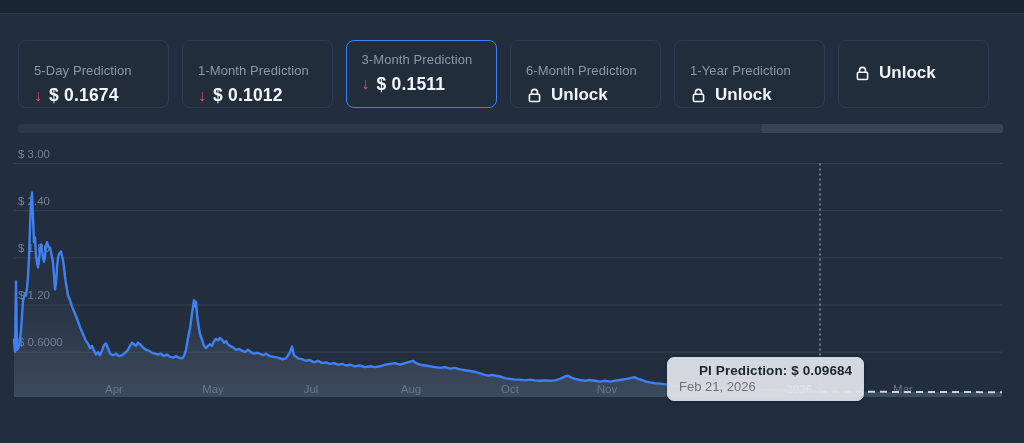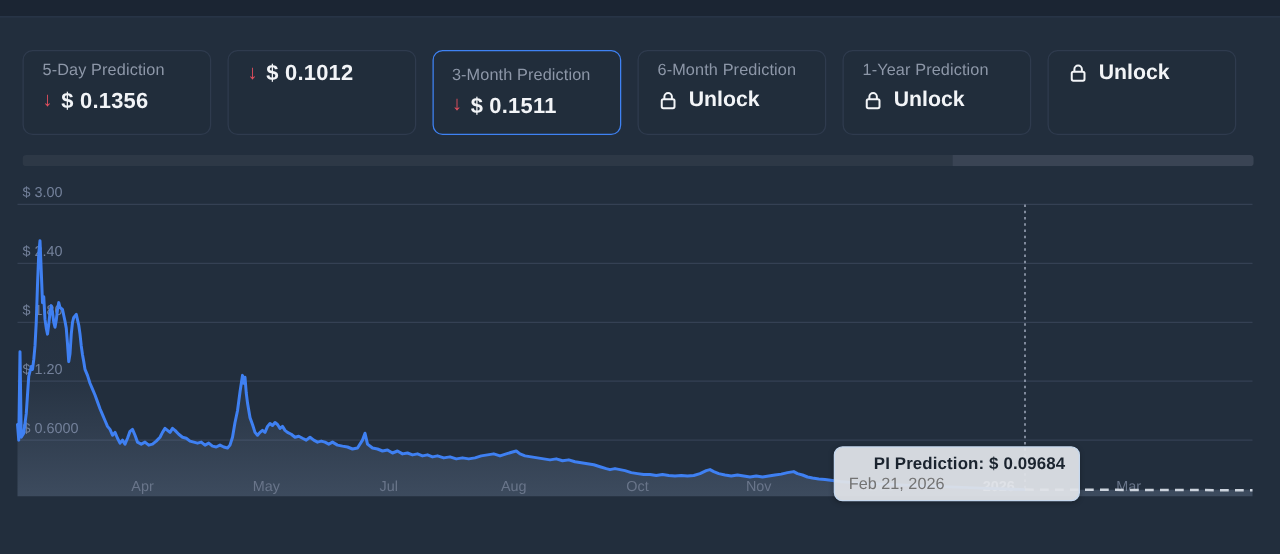--- a/index.html
+++ b/index.html
@@ -12,21 +12,21 @@
   .topbar{
     position:absolute;top:0;left:0;width:1024px;height:13px;
     background:#1b2533;border-bottom:1px solid #2c3a4e;z-index:2;
   }
   .cards{
     position:absolute;top:40px;left:18px;display:flex;gap:13px;z-index:2;
   }
   .card{
     width:151px;height:68px;box-sizing:border-box;
     border:1px solid #2f3b4e;border-radius:8px;
-    padding:7px 10px 0 15px;cursor:pointer;background:rgba(0,0,0,0.02);
+    padding:22px 10px 0 15px;cursor:pointer;background:rgba(0,0,0,0.02);
   }
   .card.selected{border:1.5px solid #3f82f4;padding:10.5px 9.5px 0 14.5px;}
   .card .lbl{font-size:13px;color:#8d97a8;letter-spacing:.1px;margin-bottom:7px;}
   .card .val-row{display:flex;align-items:center;gap:7px;}
   .card .arrow{color:#e8505f;font-size:16px;font-weight:700;line-height:1;}
   .card .val{color:#f2f4f7;font-size:17.5px;font-weight:700;letter-spacing:.2px;}
   .card .lock-row{display:flex;align-items:center;gap:8px;}
   .card .lock-row svg{display:block;}
   .card .unlock{color:#f2f4f7;font-size:17px;font-weight:700;}
   .scrollbar{
@@ -53,25 +53,26 @@
 <body>
 
 <div class="topbar"></div>
 
 <div class="cards">
 
   <div class="card">
     <div class="lbl">5-Day Prediction</div>
     <div class="val-row">
       <span class="arrow">↓</span>
-      <span class="val">$ 0.1356</span>
+      <span class="val">$ 0.1674</span>
     </div>
   </div>
 
   <div class="card">
+    <div class="lbl">1-Month Prediction</div>
     <div class="val-row">
       <span class="arrow">↓</span>
       <span class="val">$ 0.1012</span>
     </div>
   </div>
 
   <div class="card selected">
     <div class="lbl">3-Month Prediction</div>
     <div class="val-row">
       <span class="arrow">↓</span>

